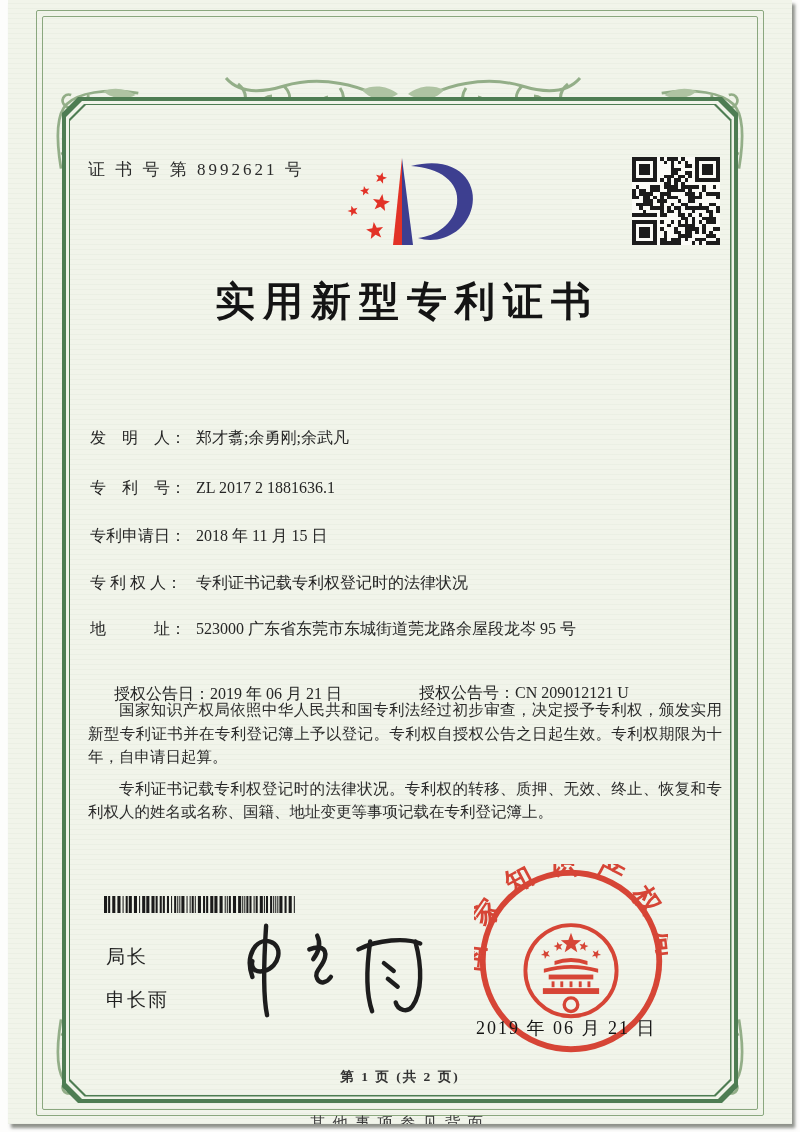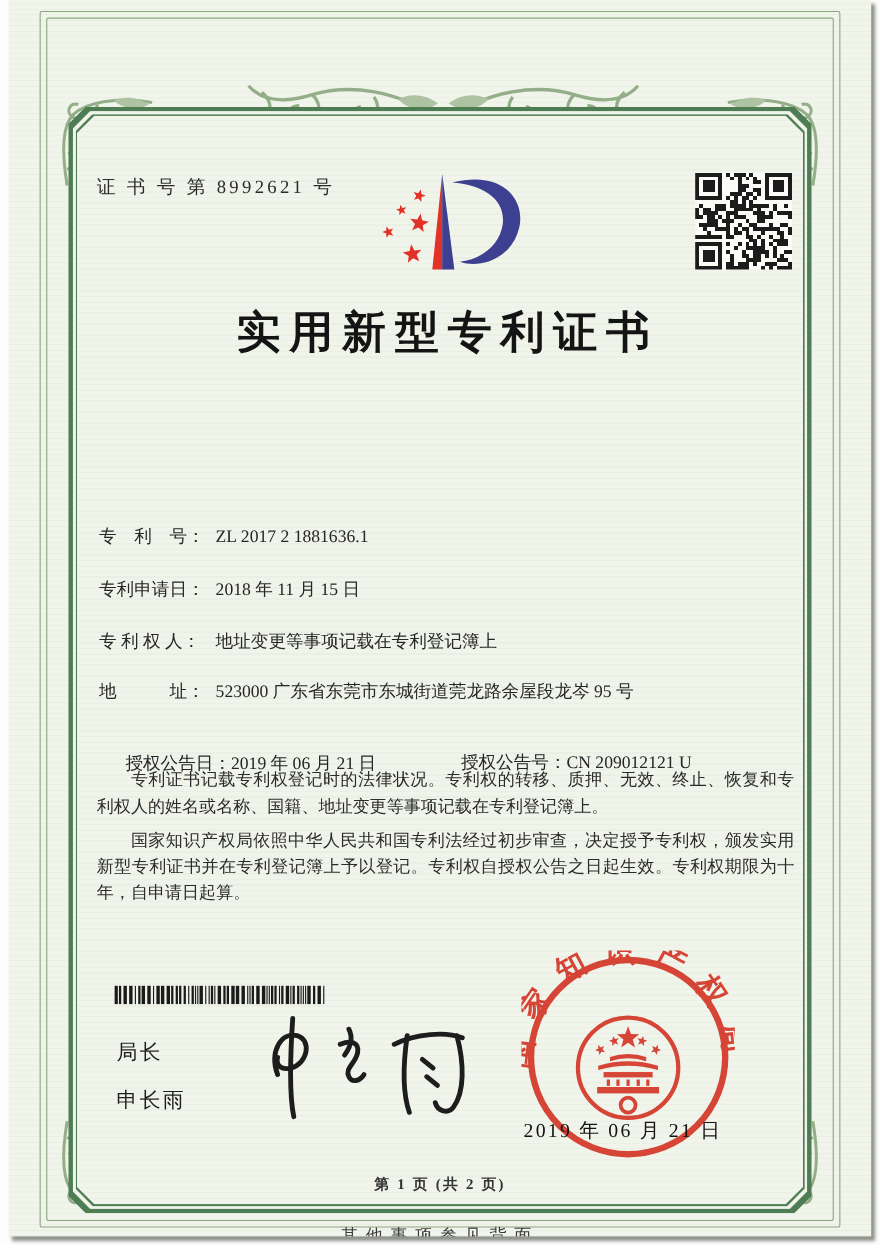--- a/index.html
+++ b/index.html
@@ -464,33 +464,34 @@
           <rect x="19" y="24" width="1" height="1"></rect>
           <rect x="21" y="24" width="1" height="1"></rect>
           <rect x="22" y="24" width="1" height="1"></rect>
           <rect x="23" y="24" width="1" height="1"></rect>
           <rect x="24" y="24" width="1" height="1"></rect>
         </g>
     </svg>
 
     <div class="title">实用新型专利证书</div>
 
+    <div class="row" style="top:428px"><span class="lab">发　明　人：</span><span>郑才翥;余勇刚;余武凡</span></div>
     <div class="row" style="top:478px"><span class="lab">专　利　号：</span><span>ZL 2017 2 1881636.1</span></div>
     <div class="row" style="top:526px"><span class="lab">专利申请日：</span><span>2018 年 11 月 15 日</span></div>
-    <div class="row" style="top:573px"><span class="lab">专 利 权 人：</span><span>地址变更等事项记载在专利登记簿上</span></div>
+    <div class="row" style="top:573px"><span class="lab">专 利 权 人：</span><span>专利证书记载专利权登记时的法律状况</span></div>
     <div class="row" style="top:619px"><span class="lab">地　　　址：</span><span>523000 广东省东莞市东城街道莞龙路余屋段龙岑 95 号</span></div>
 
     <div class="row" style="top:666px;width:640px">
       <span>授权公告日：</span><span>2019 年 06 月 21 日</span>
       <span class="grant2"><span>授权公告号：</span><span>CN 209012121 U</span></span>
     </div>
 
     <div class="paras">
+      <p>国家知识产权局依照中华人民共和国专利法经过初步审查，决定授予专利权，颁发实用新型专利证书并在专利登记簿上予以登记。专利权自授权公告之日起生效。专利权期限为十年，自申请日起算。</p>
       <p>专利证书记载专利权登记时的法律状况。专利权的转移、质押、无效、终止、恢复和专利权人的姓名或名称、国籍、地址变更等事项记载在专利登记簿上。</p>
-      <p>国家知识产权局依照中华人民共和国专利法经过初步审查，决定授予专利权，颁发实用新型专利证书并在专利登记簿上予以登记。专利权自授权公告之日起生效。专利权期限为十年，自申请日起算。</p>
     </div>
 
     <svg class="barcode" viewBox="0 0 190 17" preserveAspectRatio="none">
       <g id="barcode-bars" fill="#1a1a1a">
           <rect x="0" y="0" width="3" height="17"></rect>
           <rect x="4" y="0" width="2" height="17"></rect>
           <rect x="8" y="0" width="3" height="17"></rect>
           <rect x="13" y="0" width="3" height="17"></rect>
           <rect x="18" y="0" width="1" height="17"></rect>
           <rect x="21" y="0" width="2" height="17"></rect>

